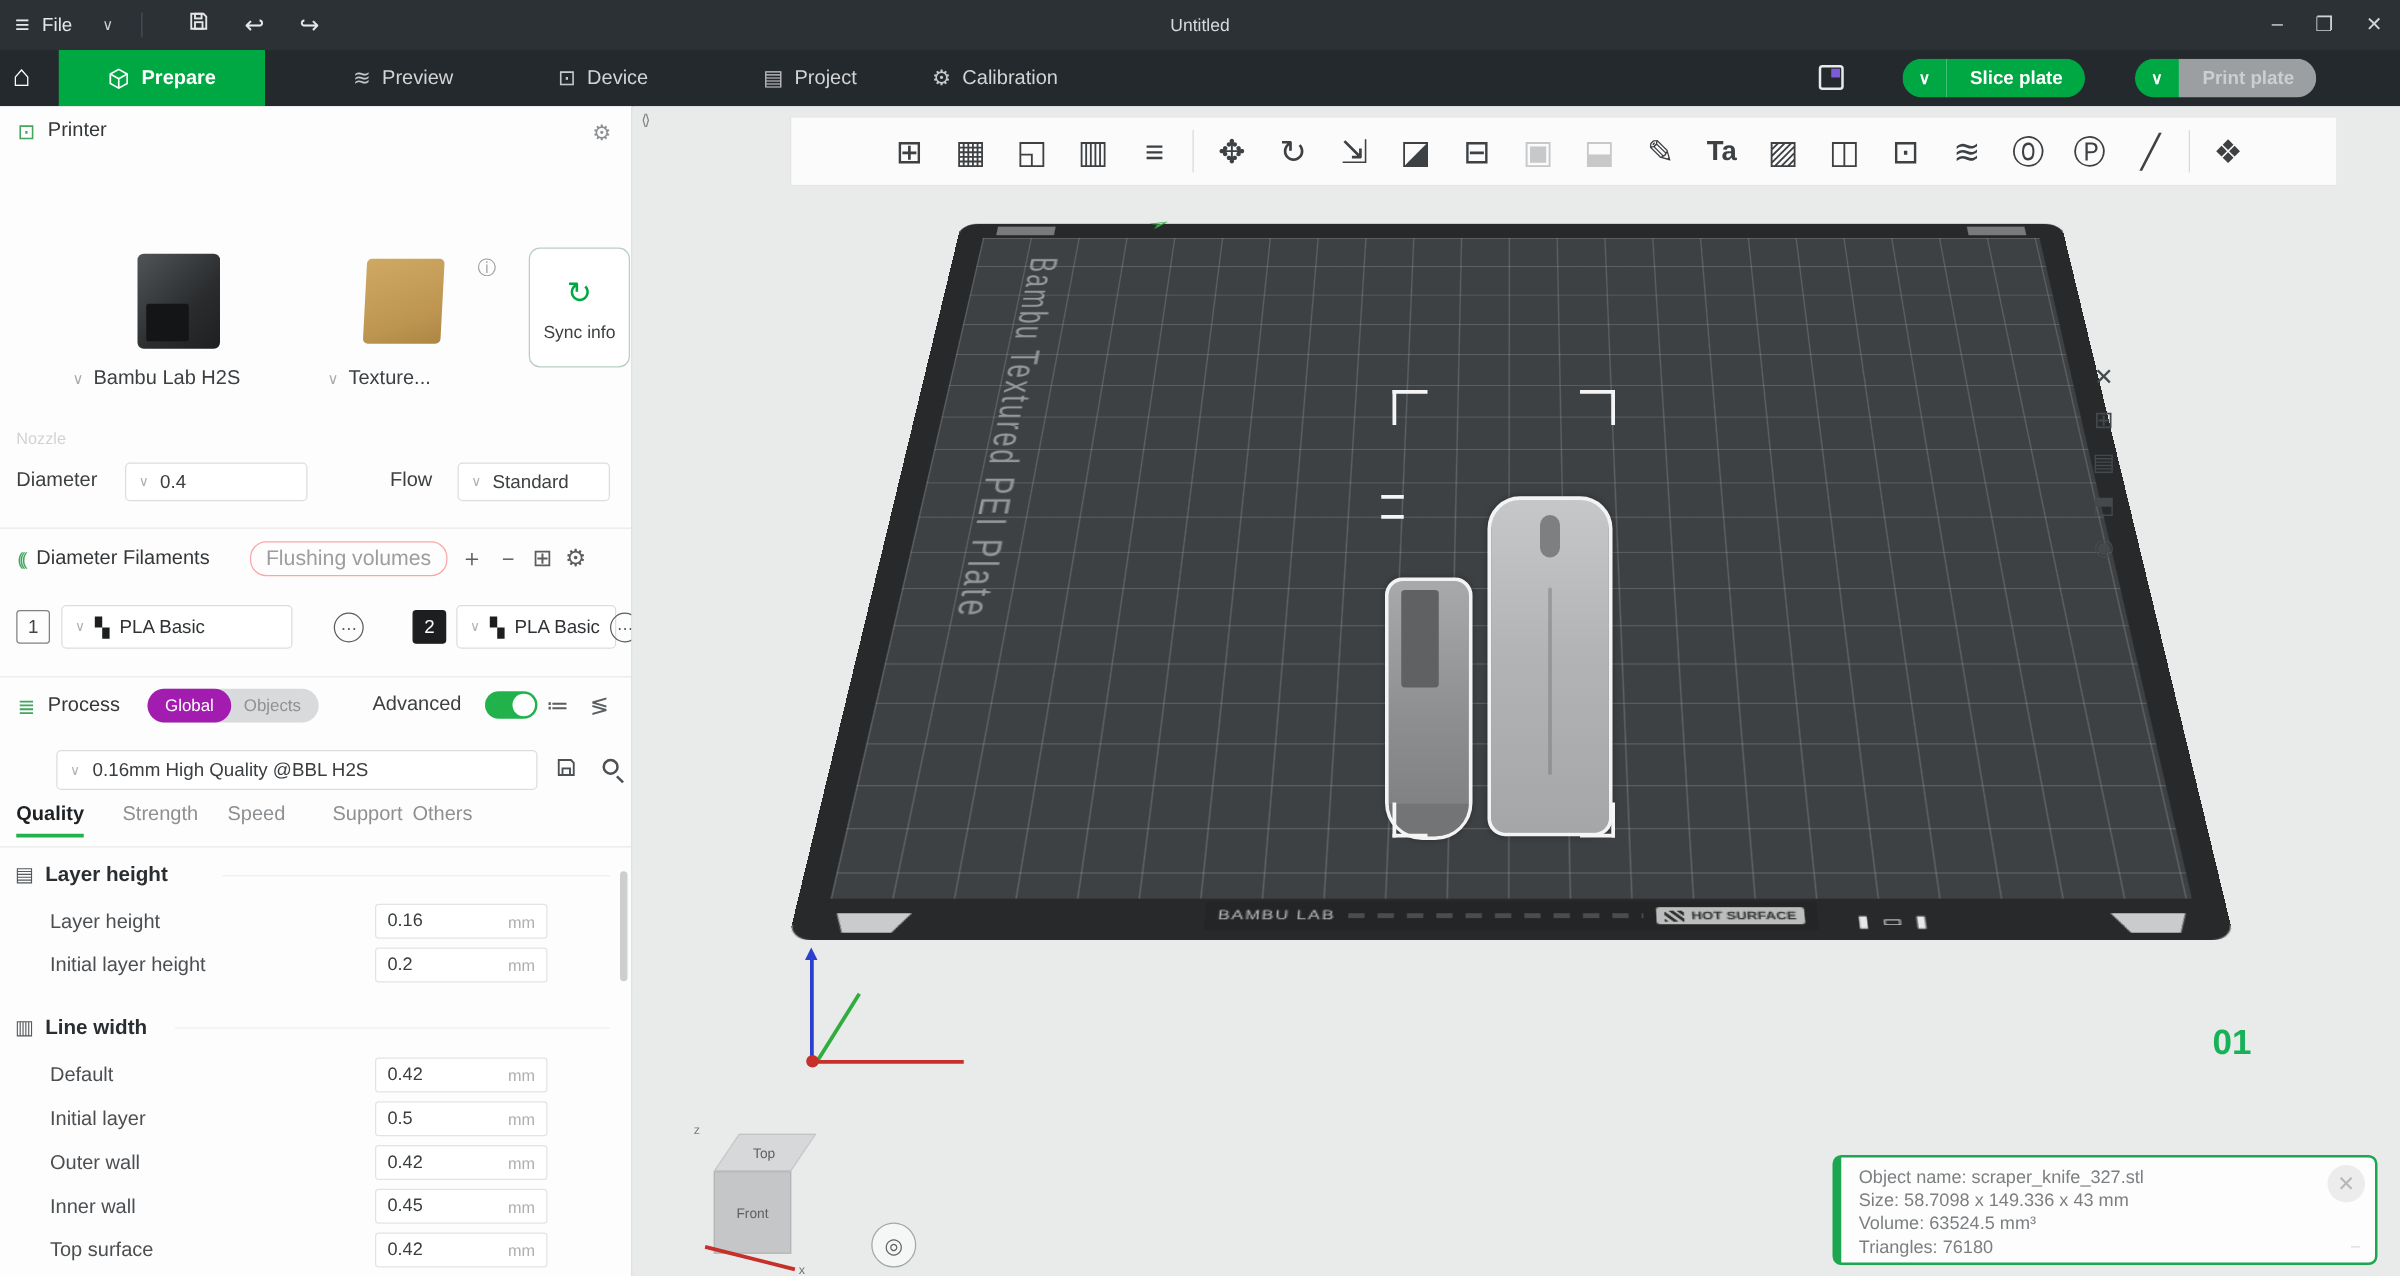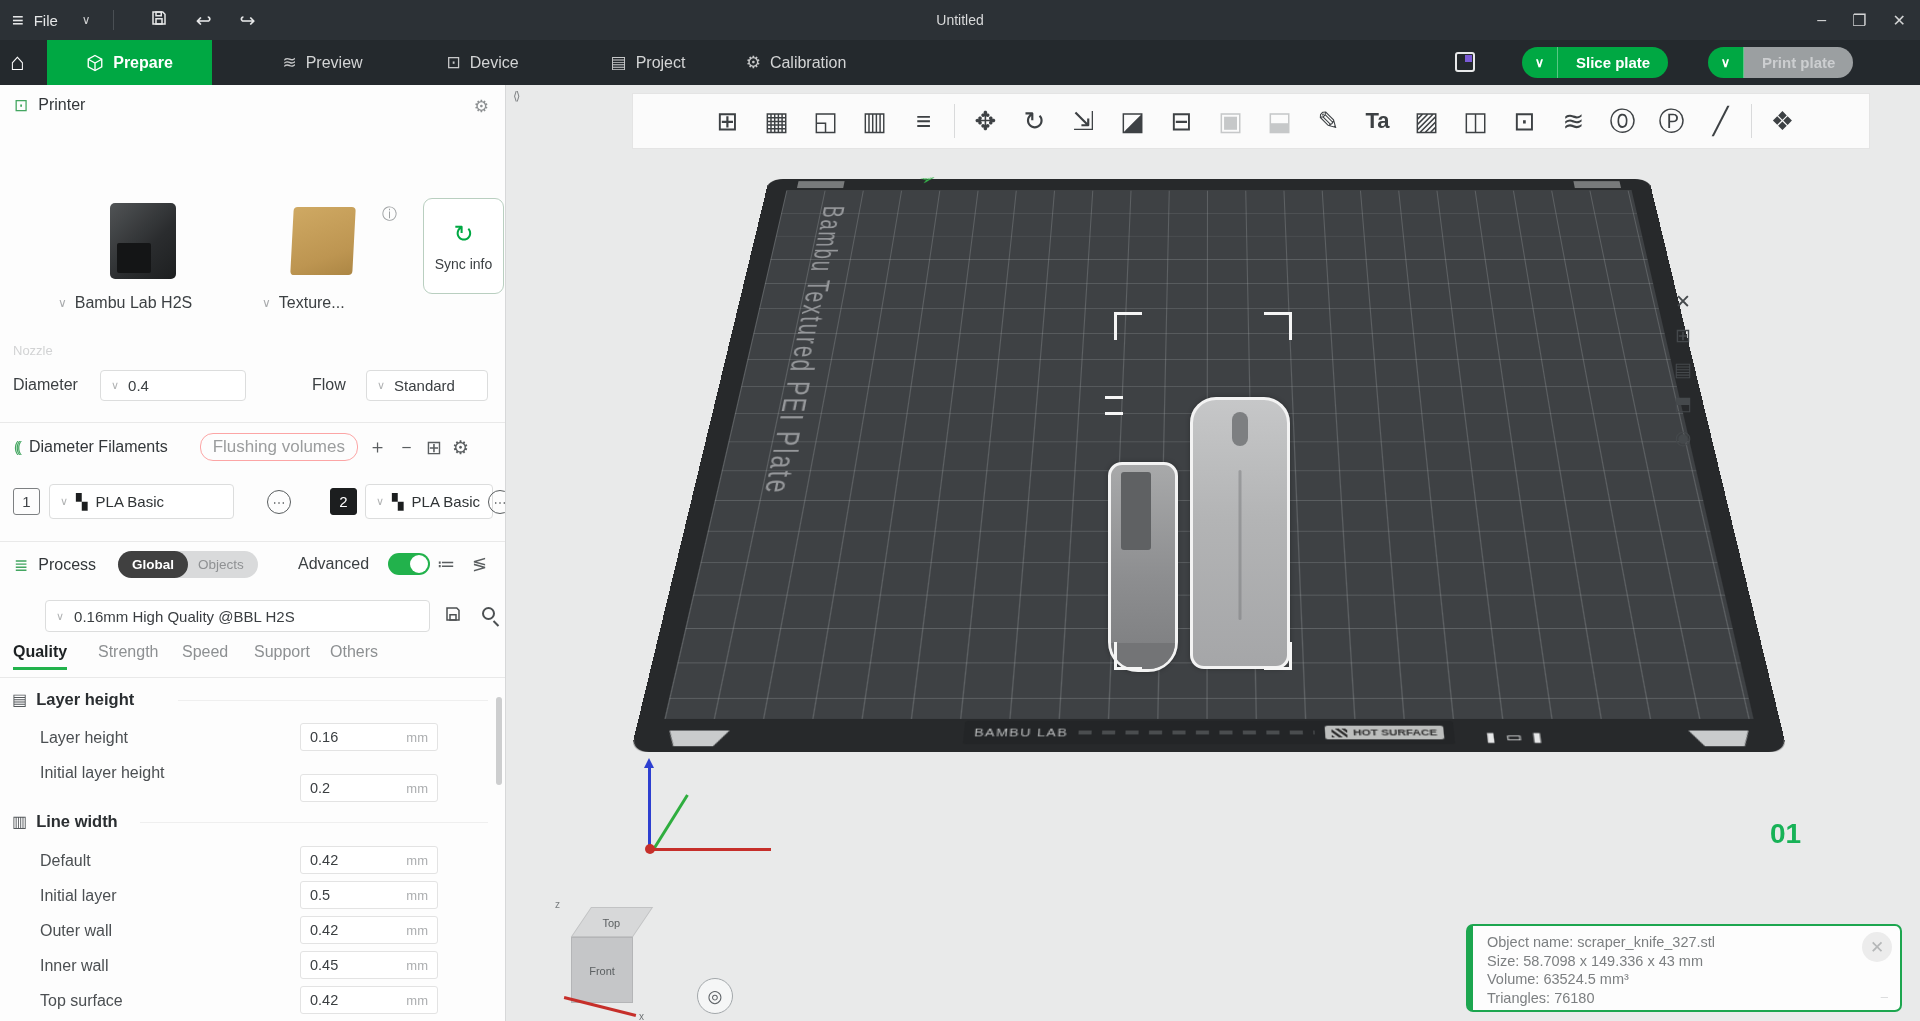--- a/index.html
+++ b/index.html
@@ -76,22 +76,22 @@
   .fil-index { position:absolute; top:403px; width:27px; height:27px; border:1px solid #7d8082; border-radius:3px;
                display:flex; align-items:center; justify-content:center; font-size:15px; }
   .fil-combo { position:absolute; top:399px; height:35px; background:#fff; border:1px solid #dcdddd; border-radius:4px;
                display:flex; align-items:center; gap:8px; padding:0 10px; font-size:15px; color:#2f3335; cursor:pointer; overflow:hidden; white-space:nowrap; }
   .bambu-mark { font-size:15px; color:#1c1e1f; }
   .more-dot { position:absolute; top:405px; width:24px; height:24px; border:1.5px solid #595d5f; border-radius:50%;
               display:flex; align-items:center; justify-content:center; font-size:13px; color:#595d5f; cursor:pointer; }
 
   .seg-toggle { position:absolute; left:118px; top:466px; height:27px; background:#d9dadb; border-radius:14px;
                 display:flex; align-items:center; cursor:pointer; }
-  .seg-on { background:#404040; color:#fff; border-radius:14px; height:27px; display:flex; align-items:center;
-            padding:0 14px; font-size:13.5px; font-weight:bold; }
+  .seg-on { background:#a21caf; color:#fff; border-radius:14px; height:27px; display:flex; align-items:center;
+            padding:0 14px; font-size:13.5px; font-weight:normal; }
   .seg-off { color:#8f9round293; color:#8f9193; padding:0 14px 0 10px; font-size:13.5px; }
   .adv-label { position:absolute; left:298px; top:470px; font-size:16px; color:#3c4043; }
   .toggle { position:absolute; left:388px; top:468px; width:42px; height:22px; background:#22b24c; border-radius:11px; cursor:pointer; }
   .toggle::after { content:""; position:absolute; right:2px; top:2px; width:18px; height:18px; background:#fff; border-radius:50%; }
   .proc-icon1 { position:absolute; left:437px; top:468px; font-size:18px; color:#5a5e60; cursor:pointer; }
   .proc-icon2 { position:absolute; left:472px; top:468px; font-size:18px; color:#5a5e60; cursor:pointer; }
 
   .preset-box { position:absolute; left:45px; top:515px; width:385px; height:32px; background:#fff; border:1px solid #dcdddd;
                 border-radius:4px; display:flex; align-items:center; gap:10px; padding:0 10px; font-size:15px; color:#3a3e41; cursor:pointer; }
   .floppy { position:absolute; left:444px; top:520px; cursor:pointer; }
@@ -368,37 +368,37 @@
         <path d="M4 4 h13 l3 3 v13 h-16 z"></path>
           <rect x="8" y="13" width="8" height="7"></rect>
       </svg>
     </span>
     <span class="magnifier"></span>
 
     <div class="ptabs">
       <span class="ptab active" style="left:13px;">Quality</span>
       <span class="ptab" style="left:98px;">Strength</span>
       <span class="ptab" style="left:182px;">Speed</span>
-      <span class="ptab" style="left:254px;">Support</span>
+      <span class="ptab" style="left:266px;">Support</span>
       <span class="ptab" style="left:330px;">Others</span>
     </div>
     <div class="hairline" style="top:592px;"></div>
 
     <div class="grp-head" style="top:605px;">
       <span class="gicon">▤</span>
       <span>Layer height</span>
     </div>
     <div class="grp-rule" style="left:178px; top:615px; width:310px;"></div>
     <span class="srow-label" style="top:644px;">Layer height</span>
     <div class="srow-input" style="top:638px;">
       <span class="val">0.16</span>
         <span class="unit">mm</span>
     </div>
     <span class="srow-label" style="top:679px;">Initial layer height</span>
-    <div class="srow-input" style="top:689px;">
+    <div class="srow-input" style="top:673px;">
       <span class="val">0.2</span>
         <span class="unit">mm</span>
     </div>
 
     <div class="grp-head" style="top:727px;">
       <span class="gicon">▥</span>
       <span>Line width</span>
     </div>
     <div class="grp-rule" style="left:140px; top:737px; width:348px;"></div>
     <span class="srow-label" style="top:767px;">Default</span>

